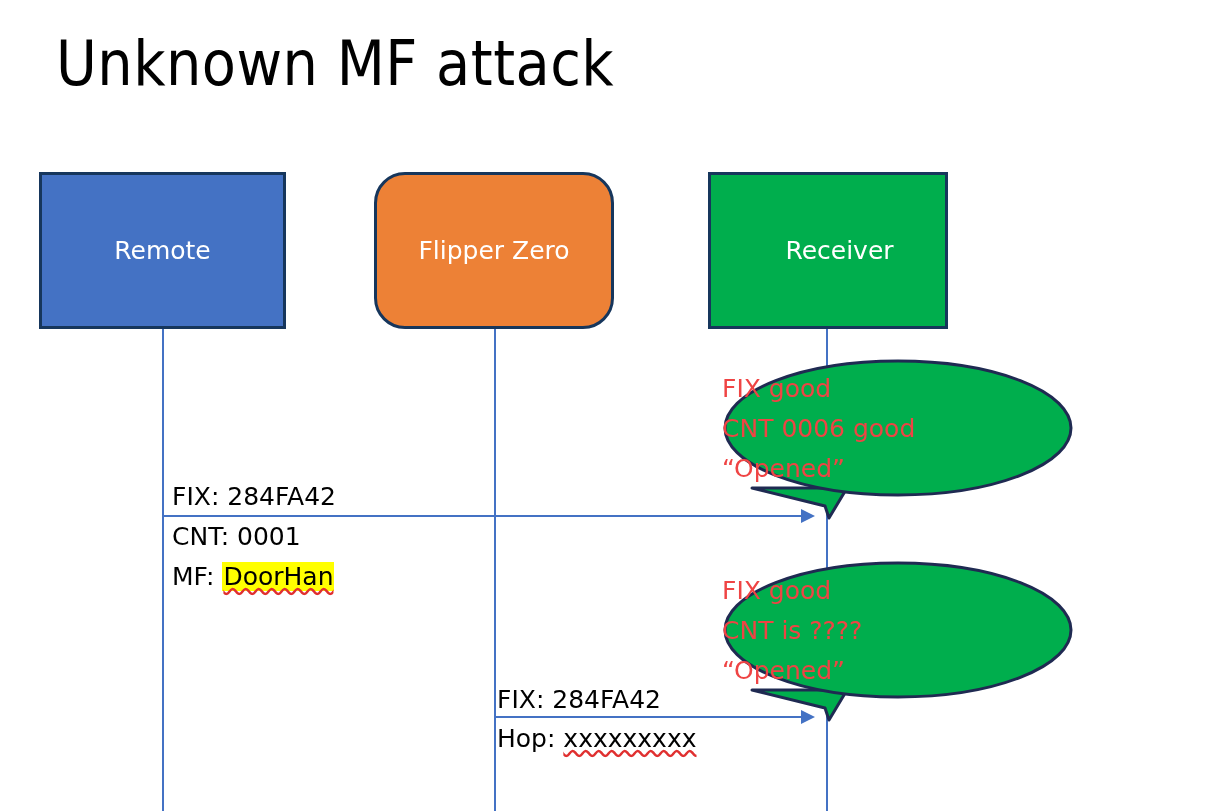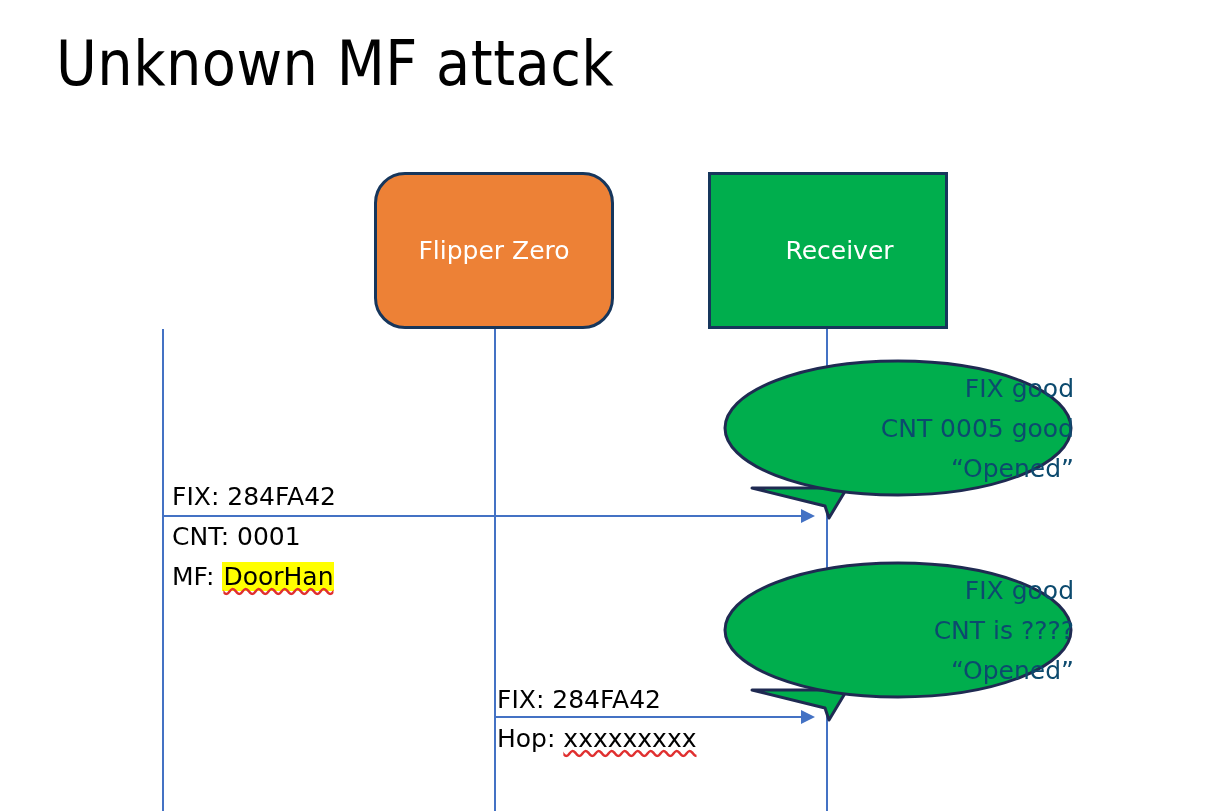--- a/index.html
+++ b/index.html
@@ -115,38 +115,41 @@
   }
   .callout svg {
     display: block;
     overflow: visible;
   }
   .callout-text {
     position: absolute;
     left: 0;
     top: 0;
     width: 100%;
-    text-align: right;
-    color: #0c4a6e;
+    text-align: left;
+    color: #ef4444;
     font-size: 25px;
     line-height: 40px;
     pointer-events: none;
   }
   #callout-1 { left: 722px; top: 358px; width: 352px; height: 162px; }
   #callout-2 { left: 722px; top: 560px; width: 352px; height: 162px; }
   #callout-1 .callout-text { padding-top: 11px; }
   #callout-2 .callout-text { padding-top: 11px; }
 </style>
 </head>
 <body>
 
 <div id="slide">
 
   <div class="slide-title">Unknown MF attack</div>
 
+  <div class="actor-box" id="actor-remote">
+    <span class="actor-label">Remote</span>
+  </div>
 
   <div class="actor-box" id="actor-flipper">
     <span class="actor-label">Flipper Zero</span>
   </div>
 
   <div class="actor-box" id="actor-receiver">
     <span class="actor-label">Receiver</span>
   </div>
 
   <div class="lifeline" id="lifeline-remote"></div>
@@ -170,21 +173,21 @@
     <div><span>Hop: </span><span class="sq">xxxxxxxxx</span></div>
   </div>
 
   <div class="callout" id="callout-1">
     <svg width="352" height="162" viewBox="0 0 352 162">
       <path d="M 30 130 L 103 148 L 107 160 L 125 130 Z" fill="#00AE4D" stroke="#1F2A52" stroke-width="3" stroke-linejoin="round"></path>
       <ellipse cx="176" cy="70" rx="173" ry="67" fill="#00AE4D" stroke="#1F2A52" stroke-width="3"></ellipse>
     </svg>
     <div class="callout-text">
       <div>FIX good</div>
-      <div>CNT 0005 good</div>
+      <div>CNT 0006 good</div>
       <div>“Opened”</div>
     </div>
   </div>
 
   <div class="callout" id="callout-2">
     <svg width="352" height="162" viewBox="0 0 352 162">
       <path d="M 30 130 L 103 148 L 107 160 L 125 130 Z" fill="#00AE4D" stroke="#1F2A52" stroke-width="3" stroke-linejoin="round"></path>
       <ellipse cx="176" cy="70" rx="173" ry="67" fill="#00AE4D" stroke="#1F2A52" stroke-width="3"></ellipse>
     </svg>
     <div class="callout-text">

